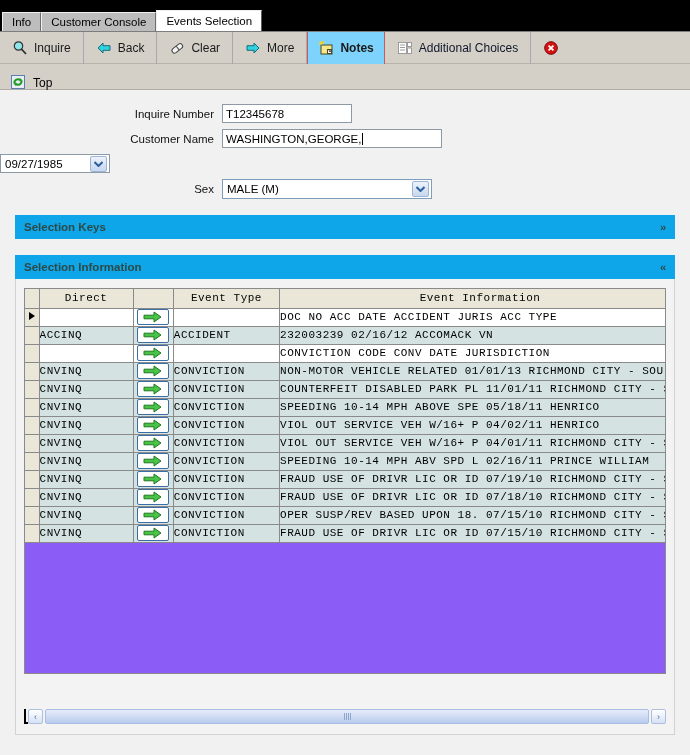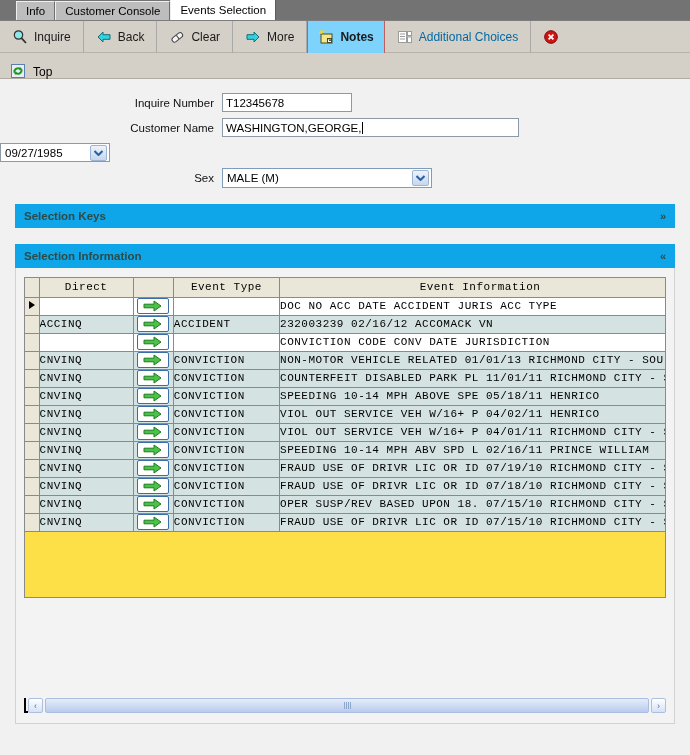--- a/index.html
+++ b/index.html
@@ -5,24 +5,24 @@
   html,body{margin:0;padding:0;}
   body{
     width:690px;height:755px;
     background:#f1f1f1;
     font-family:"Liberation Sans", sans-serif;
     font-size:11px;color:#000;
     overflow:hidden;
   }
   
   .tabbar{
-    height:21px;background:#737373;
+    height:32px;background:#000000;
     display:flex;align-items:flex-end;
     border-bottom:1px solid #7d7d7d;
-    padding-left:16px;box-sizing:border-box;
+    padding-left:2px;box-sizing:border-box;
   }
   .tab{
     height:19px;line-height:19px;
     padding:0 9px;font-size:11.5px;color:#000;
     background:#bdbdbd;
     border-left:1px solid #efefef;
     border-top:1px solid #efefef;
     border-right:1px solid #6e6e6e;
     box-sizing:border-box;white-space:nowrap;
   }
@@ -38,21 +38,21 @@
     border-bottom:1px solid #b8b4ac;
     box-sizing:border-box;
   }
   .tb-btn{
     display:flex;align-items:center;gap:6px;
     height:32px;padding:0 12px;
     border-right:1px solid #a9a9a9;
     box-sizing:border-box;white-space:nowrap;
     font-size:12px;color:#1a1a1a;
   }
-  .tb-btn.disabled{color:#0369a1;}
+  .tb-btn.disabled{color:#0f172a;}
   .tb-btn.notes{
     background:#7dd3fc;font-weight:bold;
     border-left:1px solid #c05d5d;
     border-right:1px solid #c05d5d;
     padding:0 10px;
   }
   .tb-btn.last{border-right:none;}
   .toolbar2{
     height:26px;background:#d4d0c8;
     display:flex;align-items:center;
@@ -104,22 +104,22 @@
   .chev{font-size:11px;color:#2d4a45;line-height:1;}
   .secspace{height:16px;}
   
   .gridpanel{
     margin:0 15px;background:#f3f3f3;
     border:1px solid #d2d2d2;border-top:none;
     height:456px;box-sizing:border-box;
     padding:9px 8px 0 8px;position:relative;
   }
   .gridwrap{
-    border:1px solid #8a8a8a;background:#fde047;
-    height:321px;box-sizing:border-box;overflow:hidden;
+    border:1px solid #8a8a8a;background:#8b5cf6;
+    height:386px;box-sizing:border-box;overflow:hidden;
   }
   table.grid{
     border-collapse:collapse;table-layout:fixed;width:656px;
     font-family:"Liberation Mono","DejaVu Sans Mono",monospace;
     font-size:11px;
   }
   table.grid th,table.grid td{
     border-right:1px solid #8a8a8a;
     border-bottom:1px solid #8a8a8a;
     padding:0;height:18px;overflow:hidden;white-space:nowrap;
@@ -294,21 +294,21 @@
 
   <div class="frow">
     <div class="flabel">Inquire Number</div>
     <div class="finput" style="width:130px;">
       <span>T12345678</span>
     </div>
   </div>
 
   <div class="frow">
     <div class="flabel">Customer Name</div>
-    <div class="finput" style="width:297px;">
+    <div class="finput" style="width:220px;">
       <span>WASHINGTON,GEORGE,</span>
         <span class="caret"></span>
     </div>
   </div>
 
   <div class="frow">
     <div class="combo bd" style="width:110px;">
       <span>09/27/1985</span>
       <span class="arrowbox">
         <svg width="9" height="6" viewBox="0 0 9 6">

